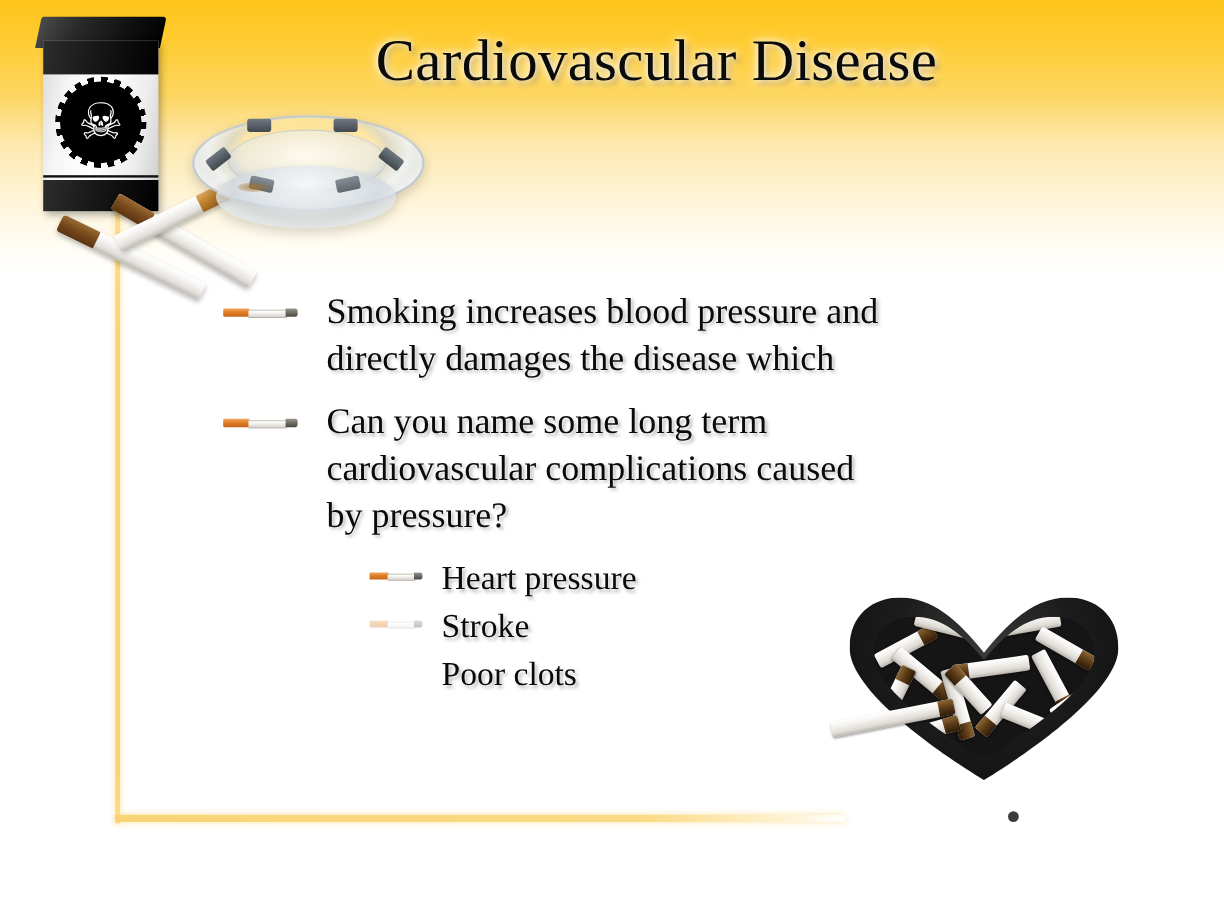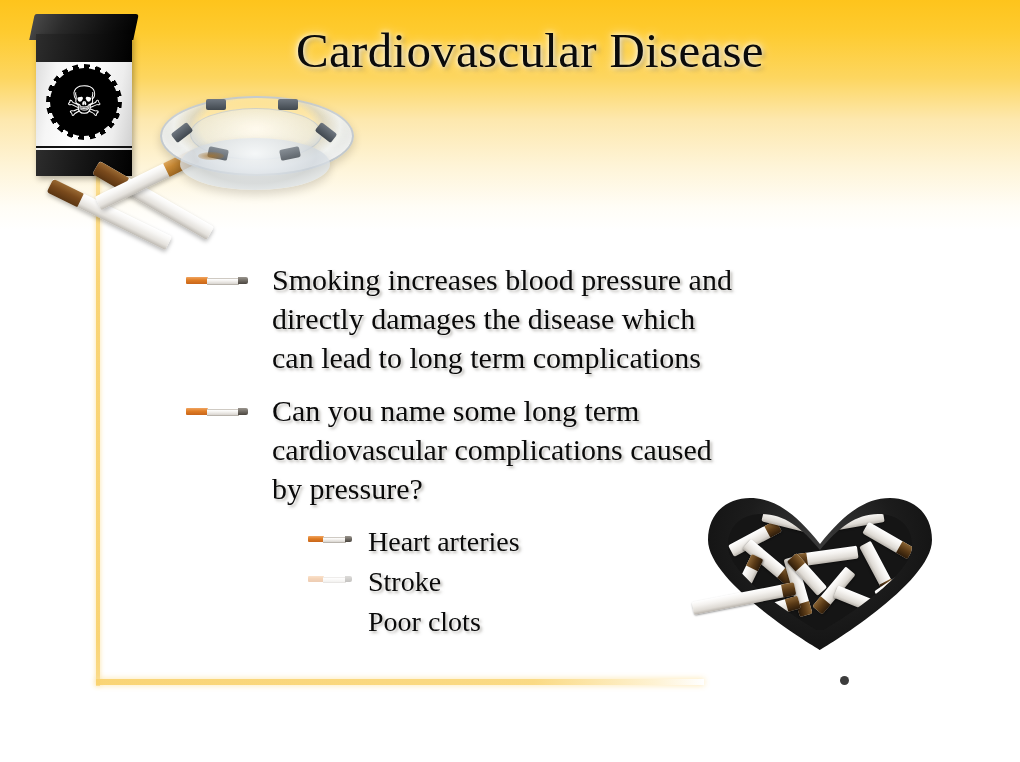--- a/index.html
+++ b/index.html
@@ -57,39 +57,39 @@
         rgba(249,210,110,0.95) 0%,
         rgba(250,216,125,0.95) 72%,
         rgba(253,232,175,0.55) 92%,
         rgba(255,255,255,0) 100%);
     box-shadow: 0 0 6px rgba(253,226,160,0.9);
   }
 
   
   .slide-title {
     position: absolute;
-    left: 150px;
+    left: 167px;
     top: 22px;
     width: 760px;
     text-align: center;
     font-size: 49px;
     line-height: 58px;
     color: #0b0b0b;
     letter-spacing: 0.3px;
     text-shadow:
       0 0 5px rgba(255,255,255,0.95),
       0 0 11px rgba(255,255,255,0.85),
       3px 3px 4px rgba(120,95,40,0.45);
   }
 
   
   .body-block {
     position: absolute;
     left: 186px;
-    top: 260px;
+    top: 240px;
     width: 700px;
   }
   .bullet-row {
     position: relative;
     display: flex;
     align-items: flex-start;
   }
   .bullet-row.level1 { margin-bottom: 14px; }
 
   .cig-bullet {
@@ -421,21 +421,20 @@
 
     <div class="bullet-row level1">
       <span class="cig-bullet">
         <span class="filter"></span>
         <span class="body"></span>
         <span class="ash"></span>
       </span>
       <span class="bullet-text">
         <span class="ln">Smoking increases blood pressure and</span>
         <span class="ln">directly damages the disease which</span>
-        <span class="ln">can lead to long term complications</span>
       </span>
     </div>
 
     <div class="bullet-row level1">
       <span class="cig-bullet">
         <span class="filter"></span>
         <span class="body"></span>
         <span class="ash"></span>
       </span>
       <span class="bullet-text">
@@ -446,21 +445,21 @@
     </div>
 
     <div class="sub-block">
 
       <div class="bullet-row">
         <span class="cig-bullet small">
           <span class="filter"></span>
           <span class="body"></span>
           <span class="ash"></span>
         </span>
-        <span class="sub-text">Heart arteries</span>
+        <span class="sub-text">Heart pressure</span>
       </div>
 
       <div class="bullet-row">
         <span class="cig-bullet small faded">
           <span class="filter"></span>
           <span class="body"></span>
           <span class="ash"></span>
         </span>
         <span class="sub-text">Stroke</span>
       </div>

